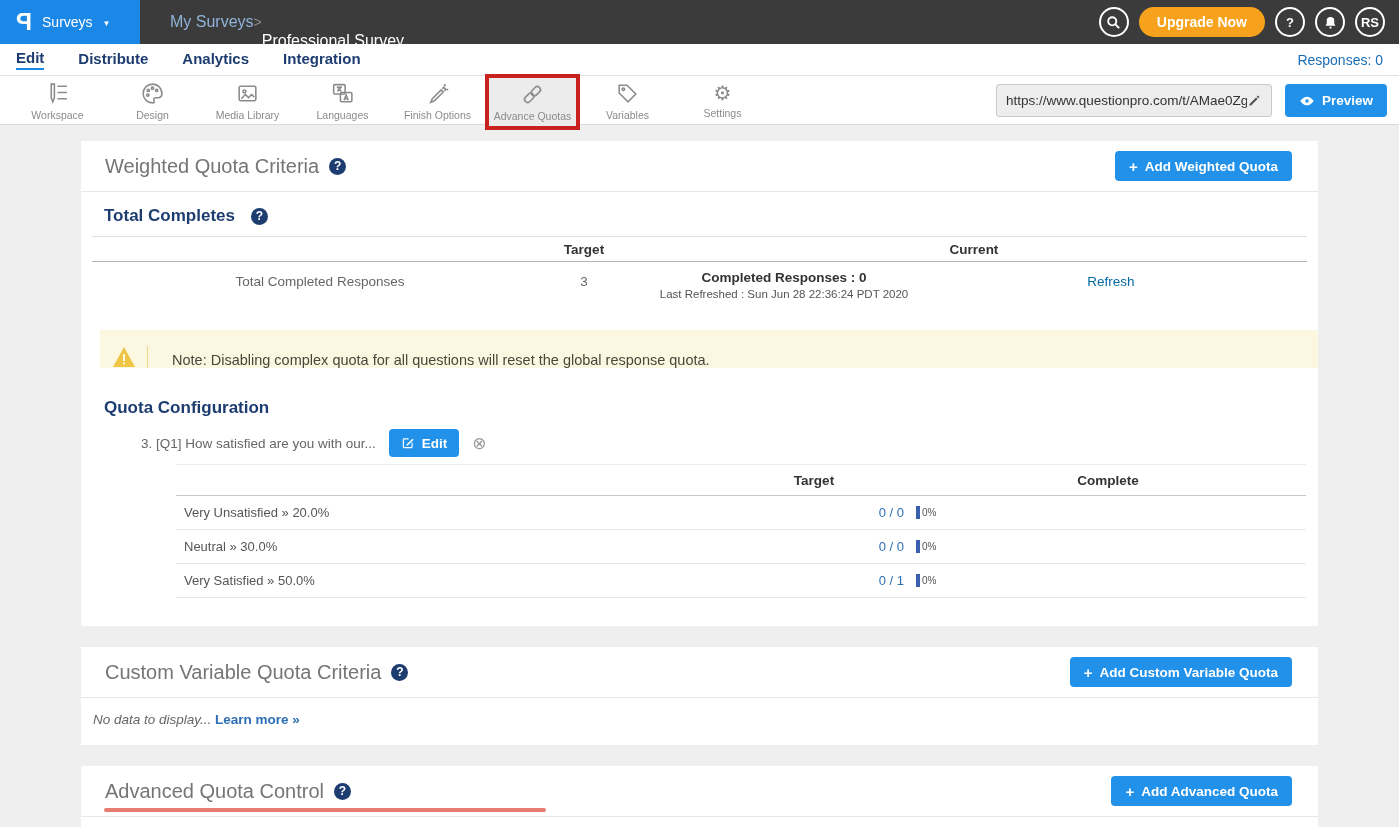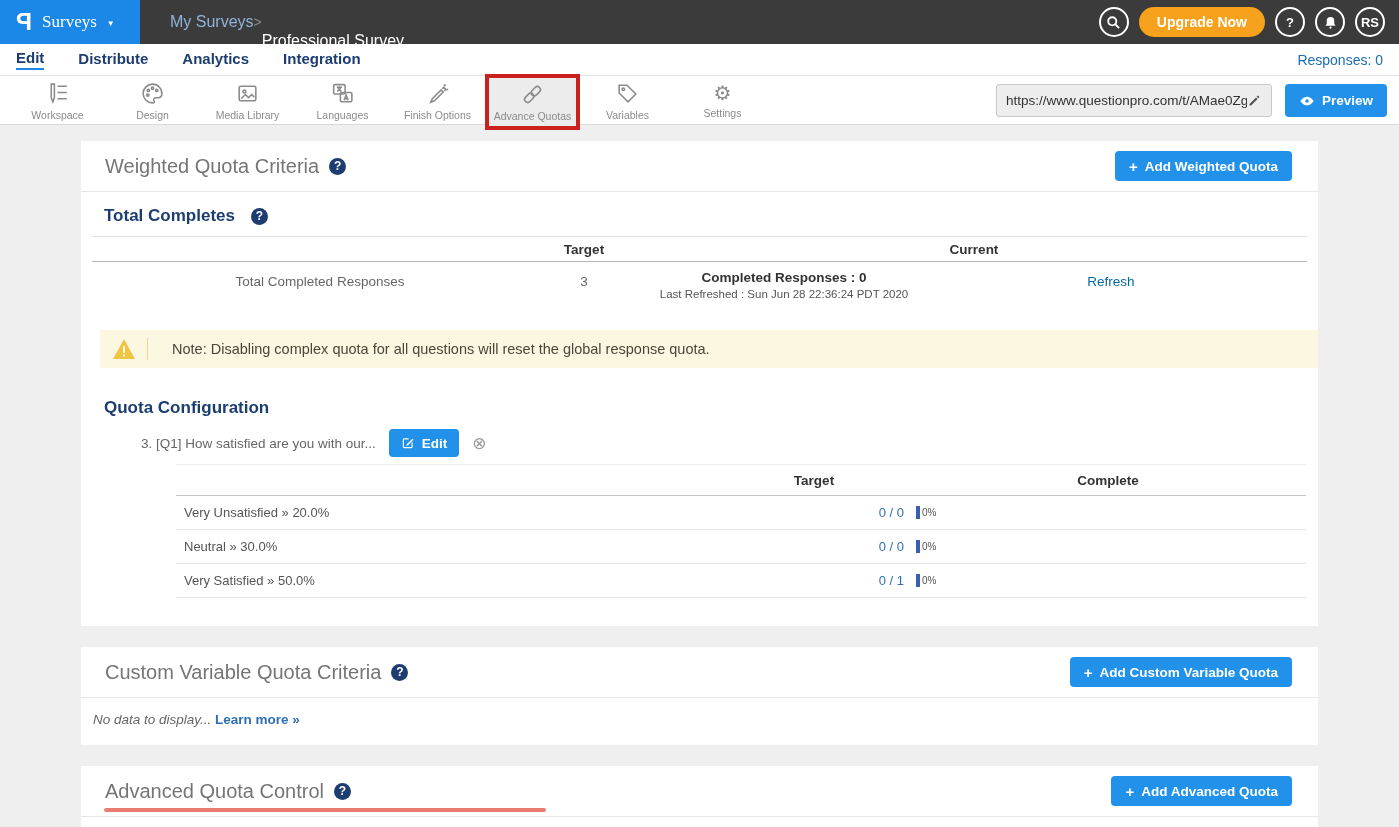--- a/index.html
+++ b/index.html
@@ -4,21 +4,21 @@
 <style>
   * { margin:0; padding:0; box-sizing:border-box; }
   html,body { width:1399px; height:827px; overflow:hidden; background:#efefef;
     font-family:"Liberation Sans", sans-serif; }
 
   
   .topbar { height:44px; background:#3b3b3b; display:flex; align-items:stretch; }
   .logo-block { width:140px; background:#1b87e6; display:flex; align-items:center;
     padding-left:16px; gap:10px; color:#fff; cursor:pointer; }
   .logo-glyph { font-size:24px; font-weight:bold; transform:scaleX(-1); display:inline-block; }
-  .product-label { font-size:17px;font-family:Liberation Serif, serif; }
+  .product-label { font-size:14px; }
   .caret { font-size:8px; margin-top:2px; }
   .crumbs { display:flex; align-items:center; margin-left:30px; font-size:16px; }
   .crumb-parent { color:#8fb3d9; cursor:pointer; }
   .crumb-sep { color:#8a8a8a; font-size:14px; }
   .crumb-current { color:#ffffff;margin-top:37px; }
   .tb-right { margin-left:auto; display:flex; align-items:center; gap:10px; padding-right:14px; }
   .circle-btn { width:30px; height:30px; border:2px solid #fff; border-radius:50%;
     display:flex; align-items:center; justify-content:center; color:#fff; font-weight:bold;
     font-size:13px; cursor:pointer; flex:0 0 auto; }
   .upgrade-btn { background:#f7a21c; color:#fff; font-weight:bold; font-size:14px;
@@ -72,21 +72,21 @@
     border-bottom:1px solid #b5b5b5; font-size:13.5px; font-weight:bold; color:#333; }
   .pos { position:absolute; transform:translateX(-50%); white-space:nowrap; }
   .tc-head .pos { top:5px; }
   .tc-row { position:relative; height:58px; font-size:13.5px; color:#666; }
   .cur-block { text-align:center; top:8px; }
   .cur-primary { font-weight:bold; color:#333; font-size:13.5px; }
   .cur-secondary { font-size:11.5px; color:#555; margin-top:3px; }
   .link { color:#0369a1; cursor:pointer; }
 
   
-  .note { margin:10px 0 0 19px; background:#fcf7e1; display:flex; align-items:center;
+  .note { margin:10px 0 0 19px; background:#fcf7e1; display:flex; align-items:flex-end;
     height:38px; }
   .note-icon-wrap { width:48px; display:flex; align-items:center; justify-content:center;
     border-right:1px solid #e8d98a; flex:0 0 auto; }
   .note-text { display:flex; align-items:center; padding-left:24px; font-size:14.5px;
     color:#4a463a; }
 
   
   h2.qc { margin-top:30px; }
   .q-row { display:flex; align-items:center; gap:13px; margin:10px 0 6px 49px; height:30px; }
   .q-label { color:#666; font-size:13.5px; }

